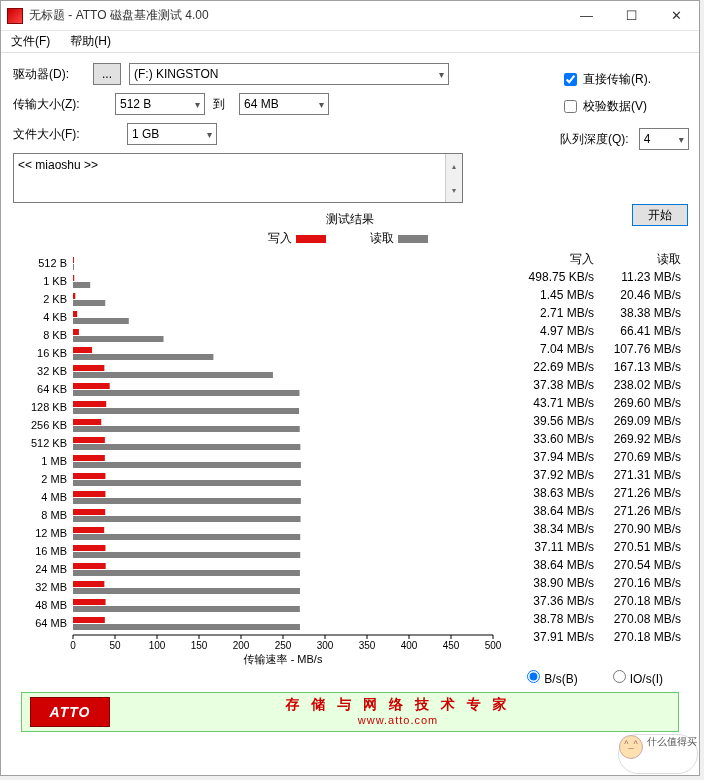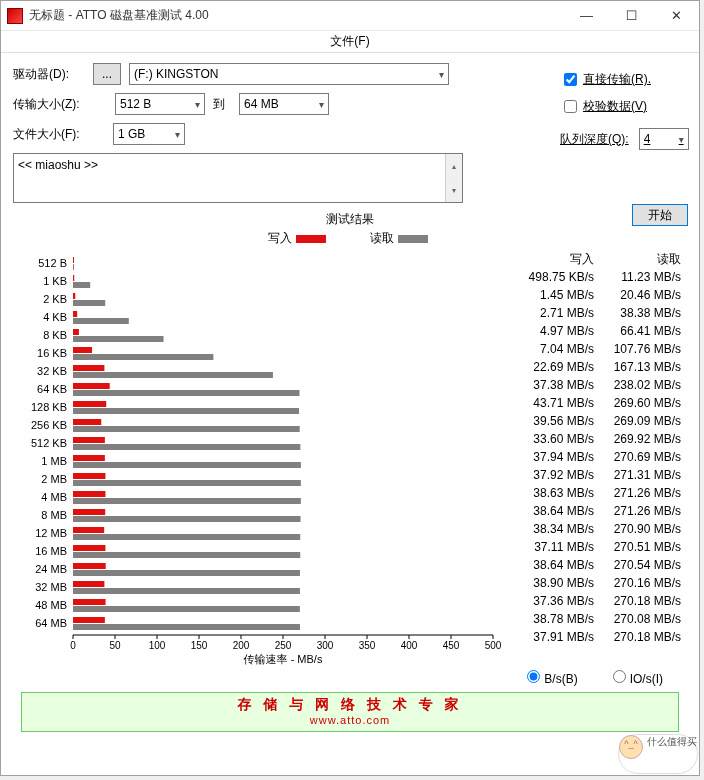--- a/index.html
+++ b/index.html
@@ -3,33 +3,33 @@
 <meta charset="utf-8">
 <style>
 * { box-sizing: border-box; font-family: "Microsoft YaHei", "SimSun", Arial, sans-serif; }
 body { margin: 0; background: #f0f0f0; width: 704px; height: 780px; overflow: hidden; position: relative; }
 .window { background: #fff; border: 1px solid #a0a0a0; width: 700px; height: 776px; }
 .titlebar { height: 30px; background: #fff; display: flex; align-items: center; border-bottom: 1px solid #e8e8e8; font-size: 12px; }
 .titlebar .icon { width: 16px; height: 16px; margin: 0 6px; background: linear-gradient(135deg,#c00,#f44); border:1px solid #800; }
 .titlebar .title { flex: 1; color: #333; }
 .winbtns { display: flex; }
 .winbtn { width: 45px; height: 29px; display:flex; align-items:center; justify-content:center; color:#333; font-size:13px; cursor:pointer; }
-.menubar { height: 22px; display:flex; align-items:center; font-size:12px; padding:0 4px; gap:8px; border-bottom:1px solid #e0e0e0;flex-direction:column; }
+.menubar { height: 22px; display:flex; align-items:center; font-size:12px; padding:0 4px; gap:8px; border-bottom:1px solid #e0e0e0; }
 .menubar span { padding:2px 6px; cursor:pointer; }
 .content { padding: 10px 12px; font-size: 12px; color:#000; }
 .row { display:flex; align-items:center; margin-bottom: 8px; }
 .lbl { width: 80px; }
 .sel { border:1px solid #7a7a7a; background:#fff; height:22px; padding:0 4px; font-size:12px; display:inline-flex; align-items:center; justify-content:space-between; cursor:pointer; }
 .sel .chev { font-size:10px; color:#555; margin-left:6px; }
 .btn-ell { width:28px; height:22px; border:1px solid #7a7a7a; background:#e1e1e1; font-size:12px; cursor:pointer; margin:0 4px 0 0; }
 .drive-sel { width: 320px; margin-left: 4px; }
 .size-sel { width: 90px; margin-left: 22px; }
 .size-sel2 { width: 90px; margin-left: 6px; }
-.file-sel { width: 72px; margin-left: 20px; }
-.right-opts { position:absolute; left:560px; top:70px; font-size:12px;text-decoration:underline; }
+.file-sel { width: 90px; margin-left: 34px; }
+.right-opts { position:absolute; left:560px; top:70px; font-size:12px; }
 .right-opts .row { margin-bottom: 8px; }
 .chk { width:13px; height:13px; margin-right:6px; cursor:pointer; vertical-align:middle; }
 .qd-sel { width:50px; margin-left:10px; display:inline-flex; }
 .desc-box { border:1px solid #7a7a7a; width: 450px; height: 50px; padding: 4px; font-size:12px; position:relative; margin-top:4px;}
 .scroll-btns { position:absolute; right:0; top:0; width:17px; height:48px; display:flex; flex-direction:column; }
 .scroll-btns div { flex:1; background:#f0f0f0; border-left:1px solid #ccc; display:flex; align-items:center; justify-content:center; font-size:8px; color:#666; cursor:pointer; }
 .start-btn { position:absolute; left:632px; top:204px; width:56px; height:22px; border:1px solid #0078d7; background:#e1e1e1; font-size:12px; cursor:pointer; }
 .results-title { text-align:center; font-size:12px; margin-top: 8px; }
 .legend { display:flex; justify-content:center; gap:40px; font-size:12px; margin:2px 0 4px; }
 .leg-sw { display:inline-block; width:30px; height:8px; vertical-align:middle; margin:0 4px; }
@@ -322,20 +322,21 @@
           </div>
       </div>
     </div>
 
     <div class="radio-row">
       <label><input type="radio" name="unit" checked="" style=""><span>B/s(B)</span></label>
       <label><input type="radio" name="unit" style=""><span>IO/s(I)</span></label>
     </div>
 
     <div class="banner">
+      <div class="atto-logo">ATTO</div>
       <div class="banner-txt">
         <span>存 储 与 网 络 技 术 专 家</span><br>
         <span class="url">www.atto.com</span>
       </div>
     </div>
   </div>
 </div>
 
 <div class="watermark">
   <div class="face"></div>

